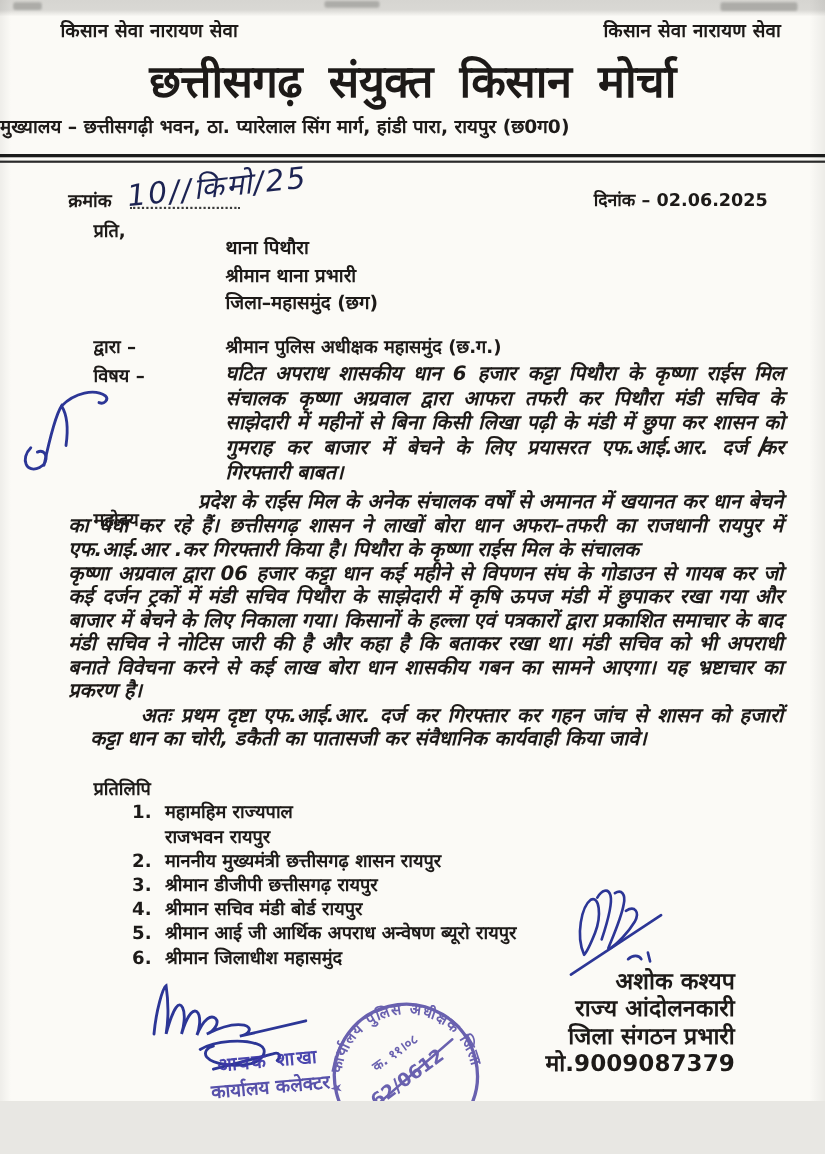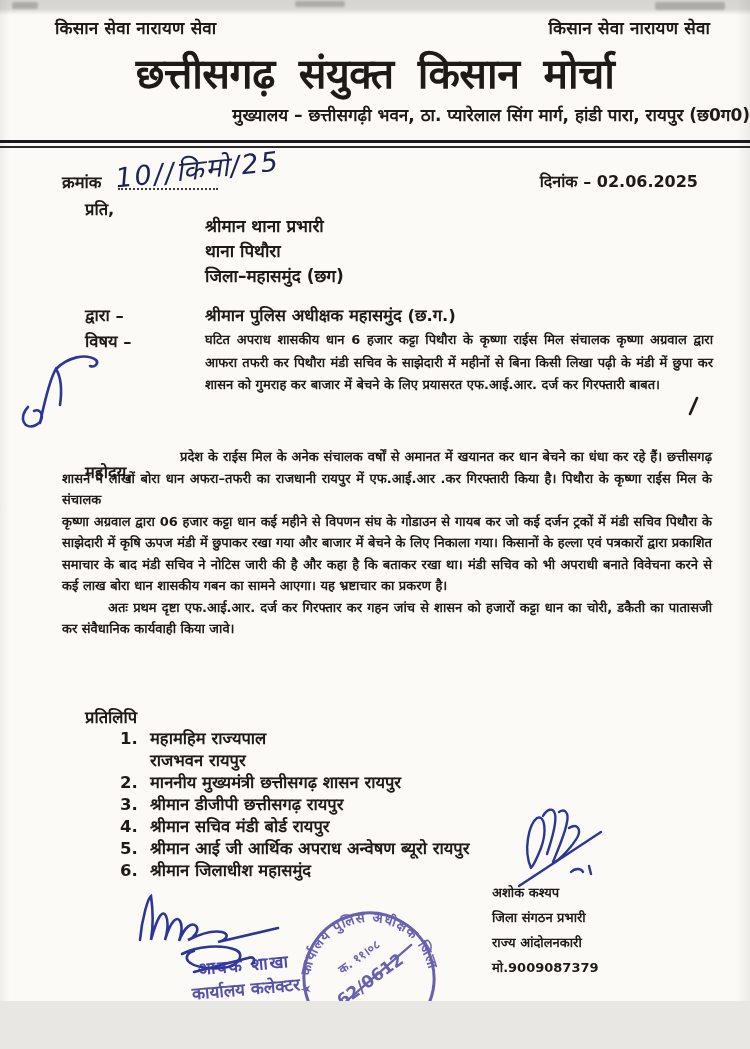--- a/index.html
+++ b/index.html
@@ -9,31 +9,31 @@
       linear-gradient(90deg, rgba(0,0,0,0.05) 0, rgba(0,0,0,0) 10px),
       linear-gradient(270deg, rgba(0,0,0,0.06) 0, rgba(0,0,0,0) 14px),
       linear-gradient(180deg, #d6d5d1 0, #d9d8d4 9px, #fbfaf6 15px, #fbfaf6 100%);
     font-family:"DejaVu Sans","Liberation Sans",sans-serif;
     color:#1d1a18;
   }
   .abs{position:absolute;}
   .slogan{top:16px;font-size:17px;font-weight:700;letter-spacing:0.2px;}
   .org-title{top:44px;left:0;width:100%;text-align:center;font-size:41px;font-weight:800;letter-spacing:-0.5px;
     font-family:Liberation Mono, monospace;}
-  .org-sub{top:103px;left:0;width:100%;text-align:right;font-size:17px;font-weight:700;}
+  .org-sub{top:103px;left:0;width:100%;text-align:left;font-size:17px;font-weight:700;}
   .rule-a{top:140px;left:0;width:750px;height:3px;background:#1b1b1b;}
   .rule-b{top:146px;left:0;width:750px;height:2px;background:#2a2a2a;}
   .lbl{font-size:16.5px;font-weight:600;}
   .handwrit{font-style:italic;font-weight:500;color:#1c2352;transform:rotate(-6deg);font-size:27px;letter-spacing:2px;}
   .dotline{border-bottom:2px dotted #3b3b3b;}
-  .bodytext{font-size:13px;line-height:21.5px;font-weight:600;text-align:justify;}
+  .bodytext{font-size:18px;line-height:21.5px;font-weight:600;text-align:justify;font-style:italic;}
   .para{margin:0;}
   .copies-row{display:flex;line-height:22px;font-size:16.5px;font-weight:600;}
   .copies-num{width:30px;flex:none;}
-  .sig-block{text-align:left;font-size:13px;font-weight:600;line-height:25px;}
+  .sig-block{text-align:right;font-size:21px;font-weight:600;line-height:25px;}
   .sig-name{font-weight:700;}
   .inward{transform:rotate(-5deg);color:#4a43a4;text-align:center;line-height:24px;opacity:.92;}
   .inward .l1{font-size:17px;font-weight:800;letter-spacing:2px;color:#3d38a8;}
   .inward .l2{font-size:17px;font-weight:700;}
   .inward .l3{font-size:15.5px;font-weight:700;}
   .artifact{background:#8a8a86;opacity:.55;border-radius:2px;filter:blur(1px);}
   svg{display:block;}
 </style>
 </head>
 <body>
@@ -54,36 +54,36 @@
   <div class="abs lbl" style="top:170px;left:62px;">क्रमांक</div>
   <div class="abs dotline" style="top:172px;left:118px;width:100px;height:16px;"></div>
   <div class="abs handwrit" style="top:150px;left:115px;">10//किमो/25</div>
   <div class="abs" style="top:170px;right:52px;font-size:16px;font-weight:700;">
     <span>दिनांक –</span>
     <span>02.06.2025</span>
   </div>
 
   <div class="abs lbl" style="top:197px;left:85px;">प्रति,</div>
   <div class="abs" style="top:214px;left:205px;font-size:17px;font-weight:600;line-height:25px;">
+    <div>थाना पिथौरा</div>
     <div>श्रीमान थाना प्रभारी</div>
-    <div>थाना पिथौरा</div>
     <div>जिला–महासमुंद (छग)</div>
   </div>
 
   <div class="abs lbl" style="top:303px;left:85px;">द्वारा –</div>
   <div class="abs lbl" style="top:303px;left:205px;">श्रीमान पुलिस अधीक्षक महासमुंद (छ.ग.)</div>
 
   <div class="abs lbl" style="top:329px;left:85px;">विषय –</div>
   <div class="abs bodytext" style="top:329px;left:205px;width:508px;line-height:22.5px;">घटित अपराध शासकीय धान 6 हजार कट्टा पिथौरा के कृष्णा राईस मिल संचालक कृष्णा अग्रवाल द्वारा आफरा तफरी कर पिथौरा मंडी सचिव के साझेदारी में महीनों से बिना किसी लिखा पढ़ी के मंडी में छुपा कर शासन को गुमराह कर बाजार में बेचने के लिए प्रयासरत एफ.आई.आर. दर्ज कर गिरफ्तारी बाबत।</div>
 
   <div class="abs lbl" style="top:424px;left:85px;margin-top:36px;">महोदय,</div>
   <div class="abs bodytext" style="top:446px;left:62px;width:650px;">
     <p class="para" style="text-indent:118px;">प्रदेश के राईस मिल के अनेक संचालक वर्षों से अमानत में खयानत कर धान बेचने का धंधा कर रहे हैं। छत्तीसगढ़ शासन ने लाखों बोरा धान अफरा–तफरी का राजधानी रायपुर में एफ.आई.आर .कर गिरफ्तारी किया है। पिथौरा के कृष्णा राईस मिल के संचालक</p>
     <p class="para">कृष्णा अग्रवाल द्वारा 06 हजार कट्टा धान कई महीने से विपणन संघ के गोडाउन से गायब कर जो कई दर्जन ट्रकों में मंडी सचिव पिथौरा के साझेदारी में कृषि ऊपज मंडी में छुपाकर रखा गया और बाजार में बेचने के लिए निकाला गया। किसानों के हल्ला एवं पत्रकारों द्वारा प्रकाशित समाचार के बाद मंडी सचिव ने नोटिस जारी की है और कहा है कि बताकर रखा था। मंडी सचिव को भी अपराधी बनाते विवेचना करने से कई लाख बोरा धान शासकीय गबन का सामने आएगा। यह भ्रष्टाचार का प्रकरण है।</p>
-    <p class="para" style="text-indent:46px;">अतः प्रथम दृष्टा एफ.आई.आर. दर्ज कर गिरफ्तार कर गहन जांच से शासन को हजारों कट्टा धान का चोरी, डकैती का पातासजी कर संवैधानिक कार्यवाही किया जावे।</p>
+    <p class="para" style="text-indent:46px;margin-left:20px;">अतः प्रथम दृष्टा एफ.आई.आर. दर्ज कर गिरफ्तार कर गहन जांच से शासन को हजारों कट्टा धान का चोरी, डकैती का पातासजी कर संवैधानिक कार्यवाही किया जावे।</p>
   </div>
 
   <div class="abs lbl" style="top:705px;left:85px;">प्रतिलिपि</div>
   <div class="abs" style="top:728px;left:120px;width:400px;">
     <div class="copies-row">
       <span class="copies-num">1.</span>
       <span>महामहिम राज्यपाल</span>
     </div>
     <div class="copies-row">
       <span class="copies-num"></span>
@@ -117,22 +117,22 @@
       <path d="M38,10 C42,3 48,1 50,8 C52,16 46,36 42,48"></path>
       <path d="M54,6 C60,2 64,7 62,16 C60,28 52,46 48,56"></path>
       <path d="M64,22 C72,17 77,23 72,32 C66,42 56,52 50,56"></path>
       <path d="M96,26 L14,80"></path>
       <path d="M66,66 C70,62 76,62 78,66"></path>
       <path d="M84,60 l 2,8"></path>
     </g>
   </svg>
   <div class="abs sig-block" style="top:880px;left:492px;width:176px;">
     <div class="sig-name">अशोक कश्यप</div>
+    <div>राज्य आंदोलनकारी</div>
     <div>जिला संगठन प्रभारी</div>
-    <div>राज्य आंदोलनकारी</div>
     <div>मो.9009087379</div>
   </div>
 
   <svg class="abs" style="top:888px;left:130px;" width="190" height="92" viewBox="0 0 190 92">
     <g fill="none" stroke="#2c3696" stroke-width="2.6" stroke-linecap="round">
       <path d="M10,52 C12,30 18,10 21,8 C23,22 23,40 21,52 C28,26 33,22 36,28 C39,34 37,46 35,52 C41,32 47,28 50,33 C53,38 51,48 49,53 C55,38 62,34 66,38 C70,42 64,50 58,52 C70,46 82,42 92,44 C100,46 97,52 88,54 L 148,40"></path>
       <path d="M52,66 C66,58 92,56 106,62 C114,66 110,76 98,79 C84,82 64,80 58,73 C55,69 58,64 64,63"></path>
       <path d="M64,84 L 118,70 C 124,68 126,72 122,76"></path>
     </g>
   </svg>

